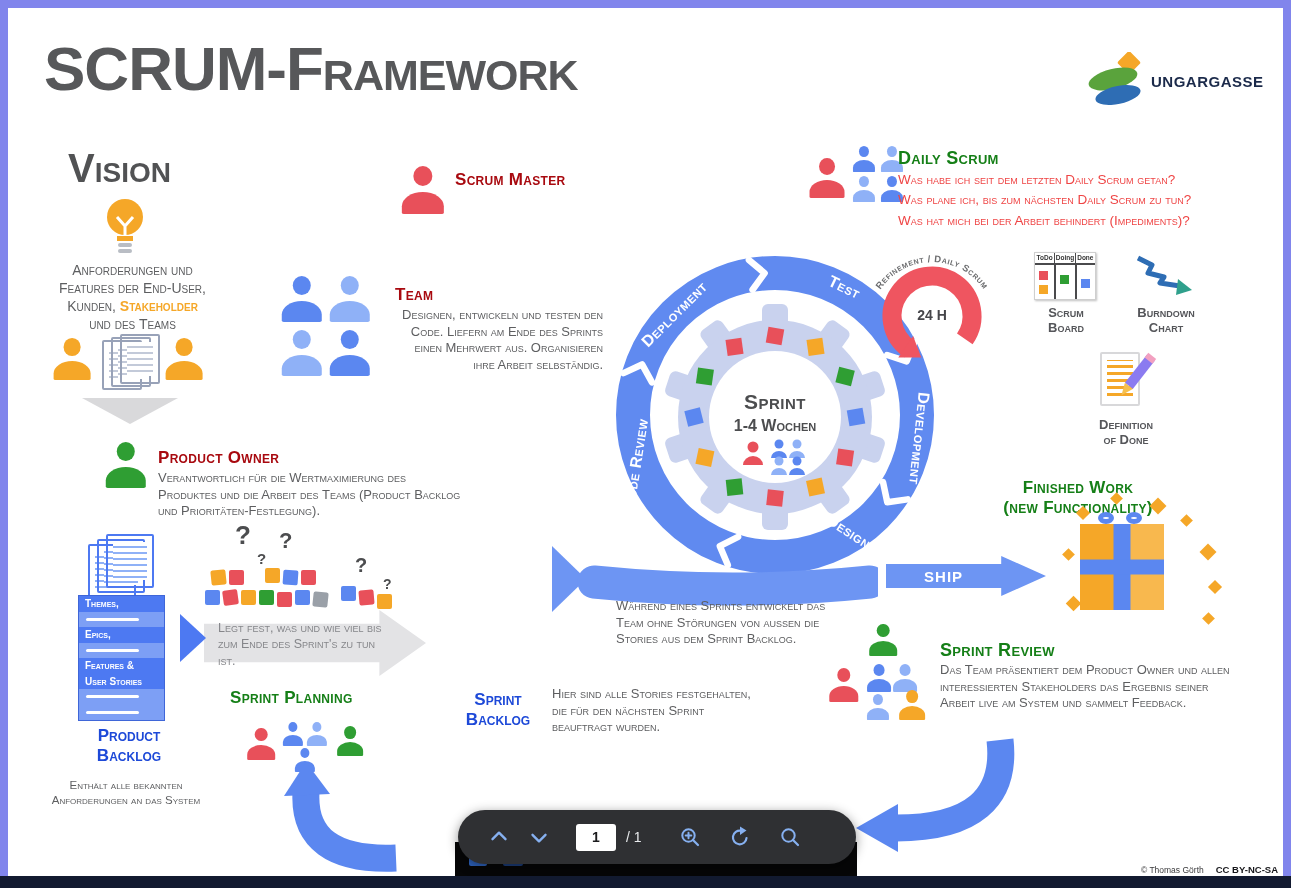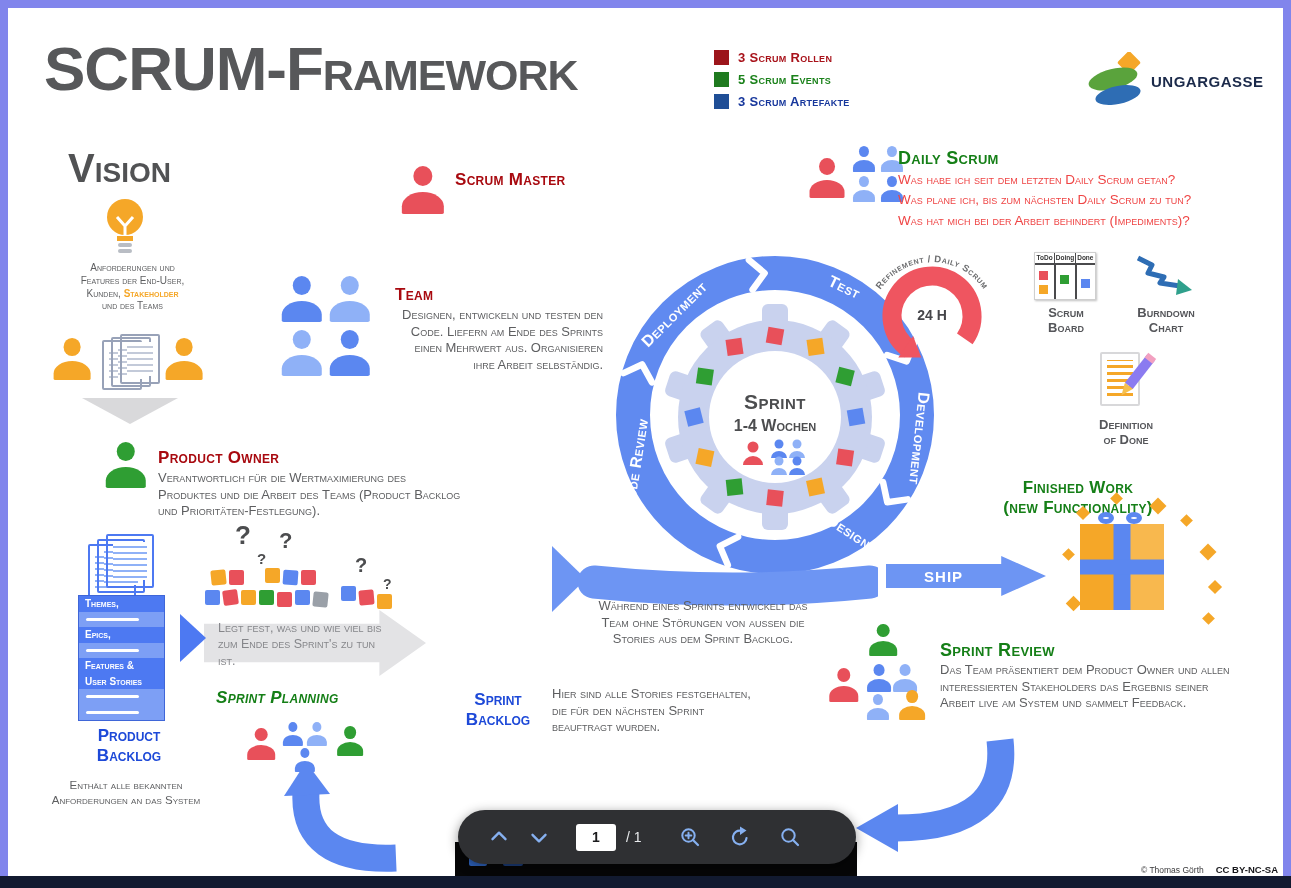--- a/index.html
+++ b/index.html
@@ -122,55 +122,41 @@
 </head>
 <body>
 
 <div class="frame">
   <div class="page">
 
     <div class="abs title" style="left:36px; top:30px;">
       <span class="t1">SCRUM</span><span class="t1">-</span><span class="t2">Framework</span>
     </div>
 
-    <div class="abs" style="left:706px; top:42px;">
-      <div class="legend-row">
-        <span class="lg-sq sq-red"></span>
-        <span class="lg-label lg-red">3 Scrum Rollen</span>
-      </div>
-      <div class="legend-row">
-        <span class="lg-sq sq-grn"></span>
-        <span class="lg-label lg-green">5 Scrum Events</span>
-      </div>
-      <div class="legend-row">
-        <span class="lg-sq sq-blu"></span>
-        <span class="lg-label lg-blue">3 Scrum Artefakte</span>
-      </div>
-    </div>
 
     <div class="abs" style="left:1077px; top:44px; display:flex; align-items:center;">
       <svg width="62" height="58" viewBox="0 0 62 58">
         <rect x="36" y="2" width="17" height="17" rx="2" fill="#f5a728" transform="rotate(45 44 10)"></rect>
         <ellipse cx="28" cy="27" rx="25" ry="10" fill="#5aa33c" transform="rotate(-14 28 27)"></ellipse>
         <ellipse cx="33" cy="43" rx="23" ry="9" fill="#2e6db4" transform="rotate(-12 33 43)"></ellipse>
       </svg>
       <span style="font-size:15px; font-weight:bold; color:#1b2a4a; letter-spacing:.5px; margin-left:4px;">UNGARGASSE</span>
     </div>
 
     <div class="abs sc" style="left:60px; top:138px; font-size:40px; font-weight:bold; color:#515254;">Vision</div>
 
     <svg class="abs" style="left:92px; top:188px;" width="50" height="62" viewBox="0 0 50 62">
       <circle cx="25" cy="21" r="18" fill="#f5a728"></circle>
       <path d="M17,21 L25,30 L33,21 M25,30 L25,40" stroke="#fff" stroke-width="3" fill="none"></path>
       <rect x="17" y="40" width="16" height="5" fill="#f5a728"></rect>
       <rect x="18" y="47" width="14" height="4" rx="2" fill="#b9bdc4"></rect>
       <rect x="18" y="53" width="14" height="4" rx="2" fill="#b9bdc4"></rect>
     </svg>
 
-    <div class="abs body-text" style="left:32px; top:254px; width:185px; text-align:center; font-size:10px;">
+    <div class="abs body-text" style="left:32px; top:254px; width:185px; text-align:center; font-size:14px;">
       <span style="display:block">Anforderungen und</span>
       <span style="display:block">Features der End-User,</span>
       <span style="display:block"><span>Kunden,</span>
         <span style="color:#f5a728; font-weight:bold;">Stakeholder</span></span>
       <span style="display:block">und des Teams</span>
     </div>
 
     <span class="person" style="left:44px; top:330px; width:40px; height:42px; color:#f5a728;"></span>
     <div class="abs" style="left:94px; top:326px; width:60px; height:58px;">
       <span class="sheet" style="left:0; top:6px; width:40px; height:50px;"></span>
@@ -365,21 +351,21 @@
     </div>
 
     <div class="abs ship-arrow" style="left:878px; top:548px; width:160px; height:40px;">
       <span>SHIP</span>
     </div>
 
     <svg class="abs" style="left:540px; top:530px;" width="330" height="86" viewBox="0 0 330 86">
       <polygon points="4,8 4,74 38,41" fill="#6d95f3"></polygon>
       <path d="M 46,44 Q 185,58 322,44" fill="none" stroke="#6d95f3" stroke-width="33" stroke-linecap="round"></path>
     </svg>
-    <div class="abs body-text" style="left:576px; top:590px; width:238px;text-align:center;">Während eines Sprints entwickelt das Team ohne Störungen von aussen die Stories aus dem Sprint Backlog.</div>
+    <div class="abs body-text" style="left:608px; top:590px; width:238px;">Während eines Sprints entwickelt das Team ohne Störungen von aussen die Stories aus dem Sprint Backlog.</div>
 
     <div class="abs" style="left:816px; top:616px; width:110px; height:100px;">
       <span class="person" style="left:44px; top:0; width:30px; height:32px; color:#2f9e33;"></span>
       <span class="person" style="left:4px; top:44px; width:32px; height:34px; color:#e8505a;"></span>
       <span class="person" style="left:42px; top:40px; width:26px; height:28px; color:#5b87f0;"></span>
       <span class="person" style="left:68px; top:40px; width:26px; height:28px; color:#8fb1f7;"></span>
       <span class="person" style="left:42px; top:70px; width:24px; height:26px; color:#8fb1f7;"></span>
       <span class="person" style="left:74px; top:66px; width:28px; height:30px; color:#f5a728;"></span>
     </div>
     <div class="abs h-event" style="left:932px; top:632px; font-size:18px;">Sprint Review</div>
@@ -408,21 +394,21 @@
       <span class="sq c-red" style="left:72px; top:66px;"></span>
       <span class="sq c-blu" style="left:90px; top:64px;"></span>
       <span class="sq c-gry" style="left:108px; top:66px; transform:rotate(6deg);"></span>
       <span class="sq c-blu" style="left:136px; top:60px;"></span>
       <span class="sq c-red" style="left:154px; top:64px; transform:rotate(-5deg);"></span>
       <span class="sq c-org" style="left:172px; top:68px;"></span>
     </div>
 
     <div class="abs gray-arrow" style="left:196px; top:602px; width:222px; height:66px;"></div>
     <div class="abs sc" style="left:210px; top:612px; width:170px; font-size:12.5px; color:#85868a; line-height:1.3;">Legt fest, was und wie viel bis zum Ende des Sprint's zu tun ist.</div>
-    <div class="abs h-event" style="left:208px; top:680px;font-style:italic;">Sprint Planning</div>
+    <div class="abs h-event" style="left:222px; top:680px;">Sprint Planning</div>
 
     <div class="abs" style="left:238px; top:714px; width:126px; height:52px;">
       <span class="person" style="left:0; top:6px; width:30px; height:32px; color:#e8505a;"></span>
       <span class="person" style="left:36px; top:0; width:22px; height:24px; color:#5b87f0;"></span>
       <span class="person" style="left:60px; top:0; width:22px; height:24px; color:#8fb1f7;"></span>
       <span class="person" style="left:48px; top:26px; width:22px; height:24px; color:#5b87f0;"></span>
       <span class="person" style="left:90px; top:4px; width:28px; height:30px; color:#2f9e33;"></span>
     </div>
 
     <svg class="abs" style="left:264px; top:750px;" width="140" height="115" viewBox="0 0 140 115">

